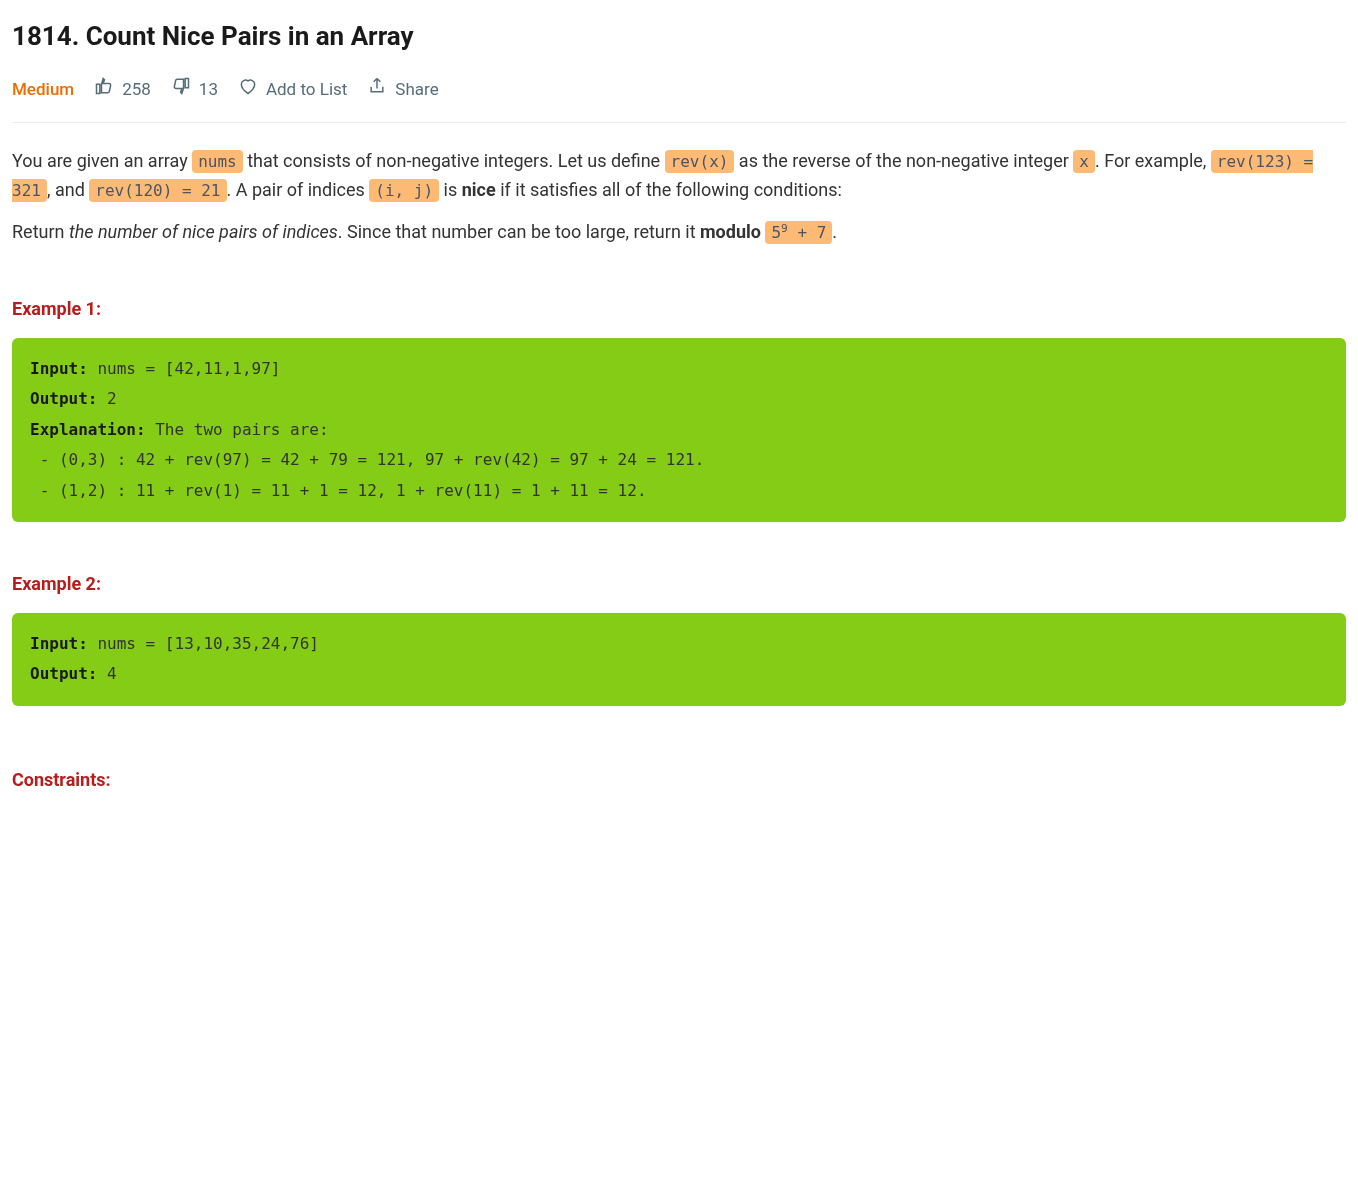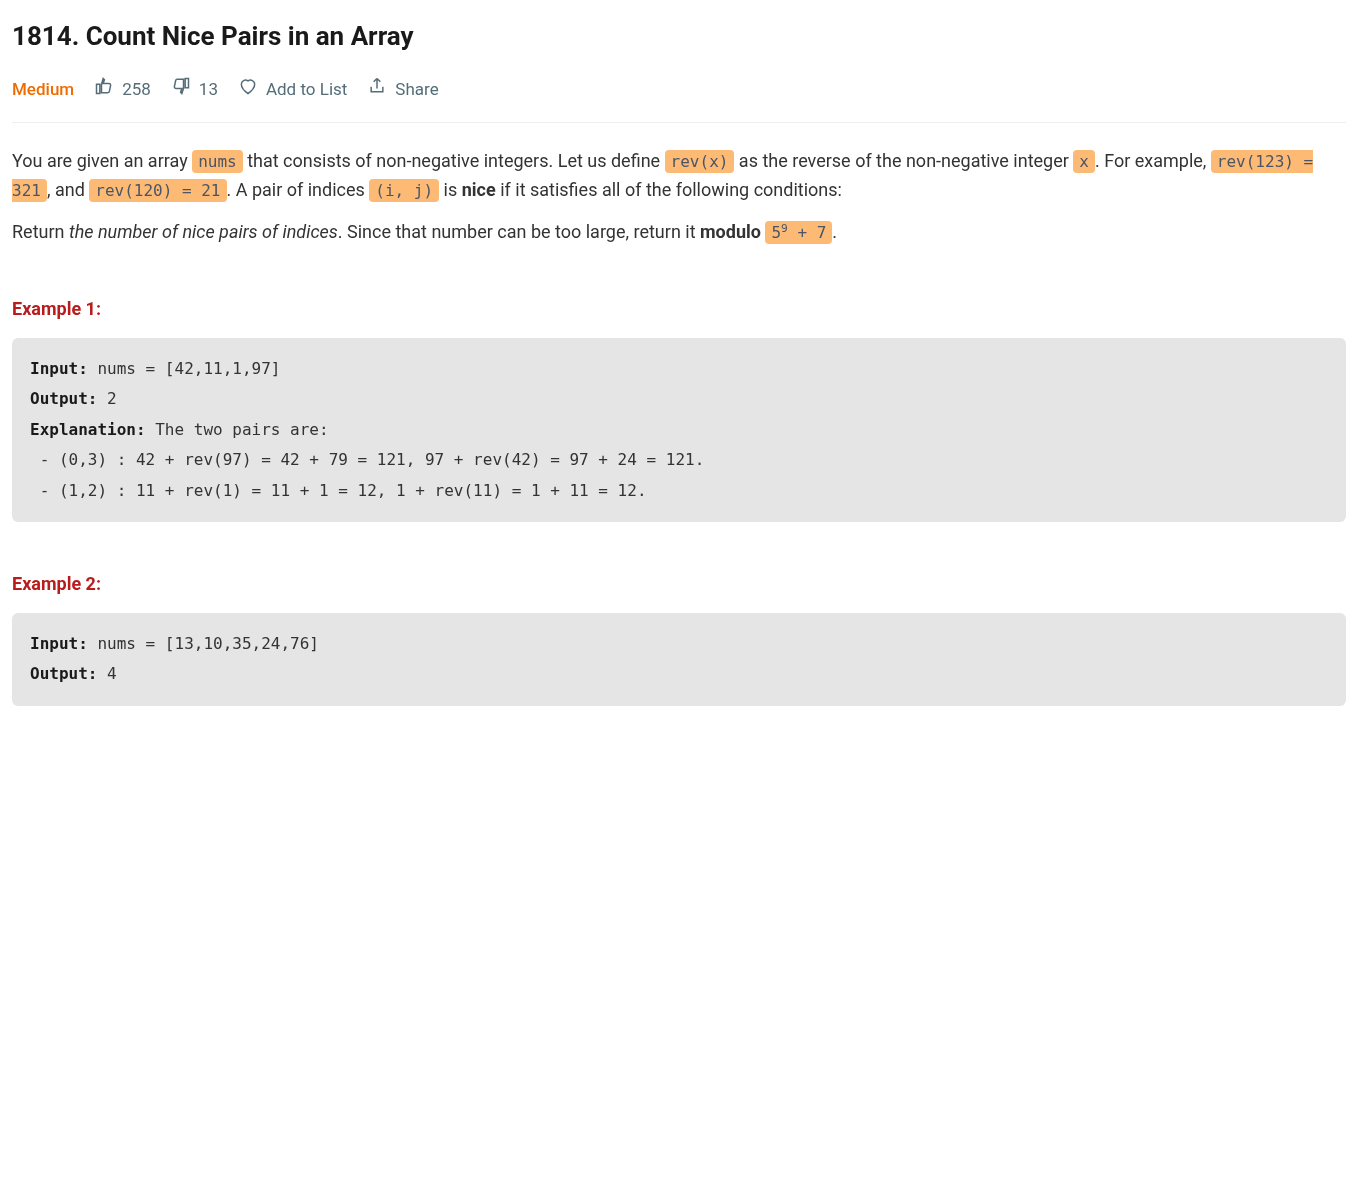--- a/index.html
+++ b/index.html
@@ -47,21 +47,21 @@
   }
   ul.cond { margin: 6px 0 18px 0; padding-left: 40px; }
   ul.cond li { margin: 4px 0; }
   .section-head {
     font-weight: 700;
     font-size: 18px;
     color: #b91c1c;
     margin: 48px 0 14px 0;
   }
   pre.example {
-    background: #e5e5e5;
+    background: #84cc16;
     border-radius: 6px;
     padding: 16px 18px;
     font-family: ui-monospace, SFMono-Regular, Menlo, Consolas, monospace;
     font-size: 16px;
     line-height: 1.9;
     white-space: pre-wrap;
     color: #333;
     margin: 0 0 24px 0;
   }
   pre.example b { font-weight: 700; color: #1a1a1a; }
@@ -121,13 +121,14 @@
   <pre class="example"><b>Input:</b><span> nums = [42,11,1,97]</span>
 <b>Output:</b><span> 2</span>
 <b>Explanation:</b><span> The two pairs are:</span>
 <span> - (0,3) : 42 + rev(97) = 42 + 79 = 121, 97 + rev(42) = 97 + 24 = 121.</span>
 <span> - (1,2) : 11 + rev(1) = 11 + 1 = 12, 1 + rev(11) = 1 + 11 = 12.</span></pre>
 
   <div class="section-head">Example 2:</div>
   <pre class="example"><b>Input:</b><span> nums = [13,10,35,24,76]</span>
 <b>Output:</b><span> 4</span></pre>
 
+  <div class="section-head" style="margin-top:60px">Constraints:</div>
 </div>
 
 </body></html>

